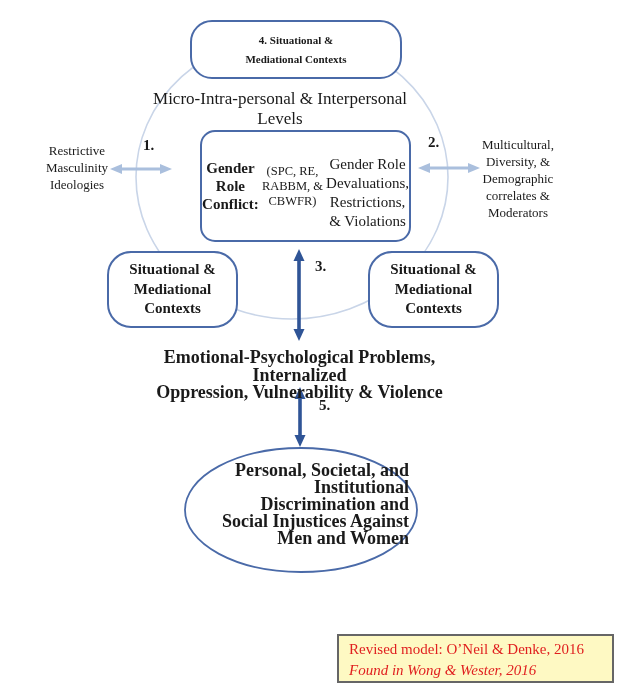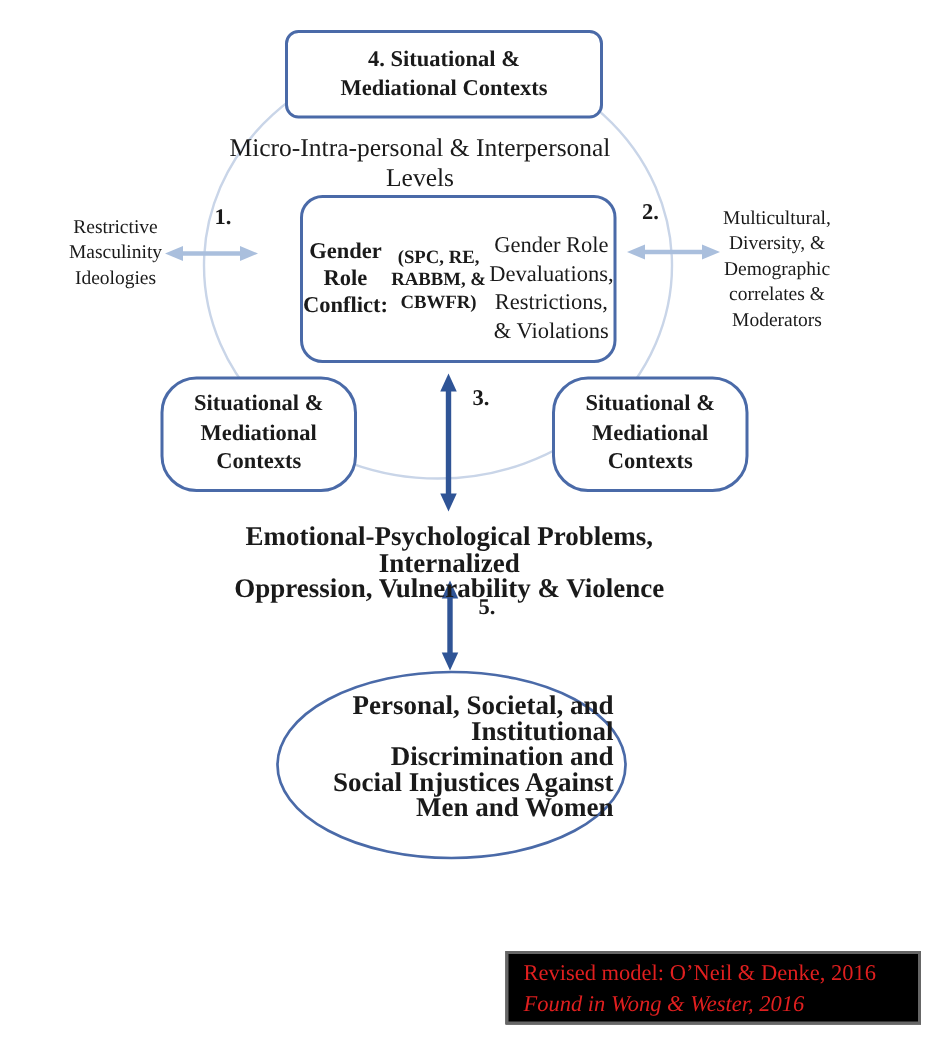--- a/index.html
+++ b/index.html
@@ -9,45 +9,45 @@
   }
   .abs{position:absolute;}
   .preline{white-space:pre-line;}
   svg.layer{position:absolute;left:0;top:0;z-index:0;}
   .node{
     position:absolute;z-index:2;background:#ffffff;
     border:2px solid #4a6aa8;border-radius:13px;
     display:flex;align-items:center;justify-content:center;
     font-weight:bold;text-align:center;
   }
-  .top-box{left:190px;top:20px;width:208px;height:55px;font-size:15px;line-height:19px;border-radius:9px;}
+  .top-box{left:190px;top:20px;width:208px;height:55px;font-size:11px;line-height:19px;border-radius:22px;}
   .grc-box{left:200px;top:130px;width:207px;height:108px;border-radius:15px;flex-direction:row;}
   .grc-title{font-size:15px;line-height:18px;font-weight:bold;}
-  .grc-acronyms{font-size:12.5px;line-height:15px;font-weight:bold;}
+  .grc-acronyms{font-size:12.5px;line-height:15px;font-weight:normal;}
   .grc-body{font-size:15px;line-height:19px;font-weight:normal;margin-top:13px;}
   .side-box{width:127px;height:73px;font-size:15px;line-height:19.5px;border-radius:24px;}
   .left-side{left:107px;top:251px;}
   .right-side{left:368px;top:251px;}
   .levels-heading{
     left:150px;top:89px;width:260px;z-index:2;font-size:17px;
     text-align:center;
   }
   .num{z-index:2;font-weight:bold;font-size:15px;}
   .note{z-index:2;font-size:13px;line-height:17px;text-align:center;}
   .outcomes{
     left:129px;top:349px;width:341px;z-index:2;font-weight:bold;
     font-size:18px;line-height:17.5px;text-align:center;
   }
   .ellipse-text{
     left:193px;top:462px;width:216px;z-index:2;font-weight:bold;
     font-size:18px;line-height:17px;text-align:right;
   }
   .credit-box{
     left:337px;top:634px;width:277px;height:49px;z-index:2;
-    border:2px solid #666666;background:#000000;color:#e01f1f;
+    border:2px solid #666666;background:#fef9c3;color:#e01f1f;
     font-size:15px;line-height:21px;padding:3px 0 0 10px;box-sizing:border-box;
   }
   .credit-line2{font-style:italic;}
 </style>
 </head>
 <body>
 
 <div id="canvas">
 
   <svg class="layer" width="625" height="699" viewBox="0 0 625 699">

